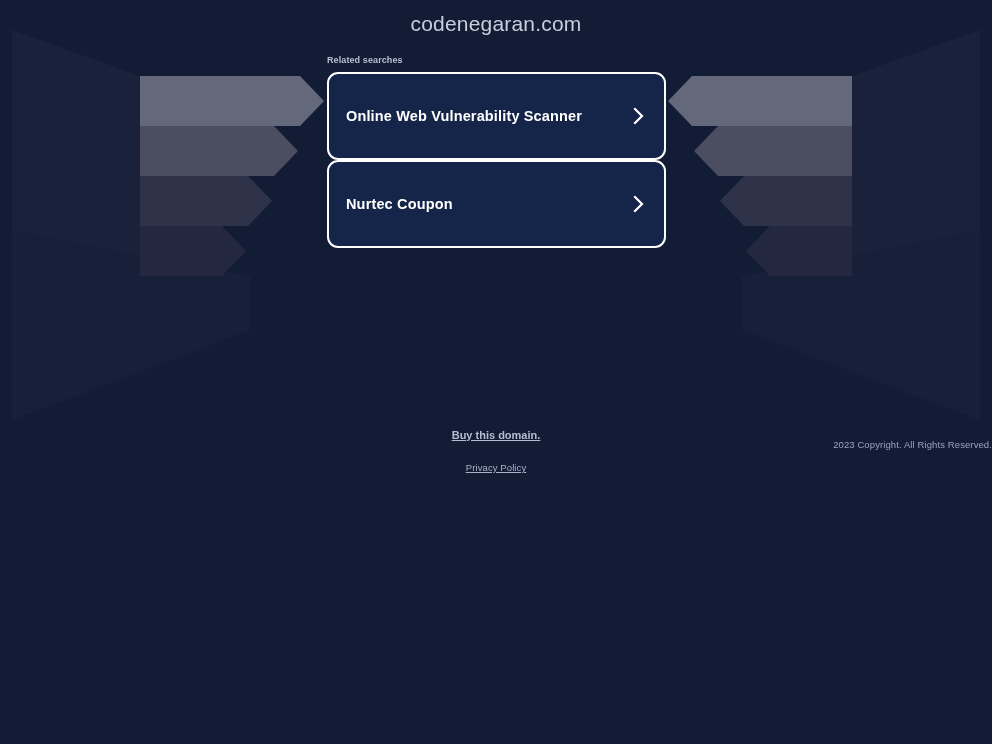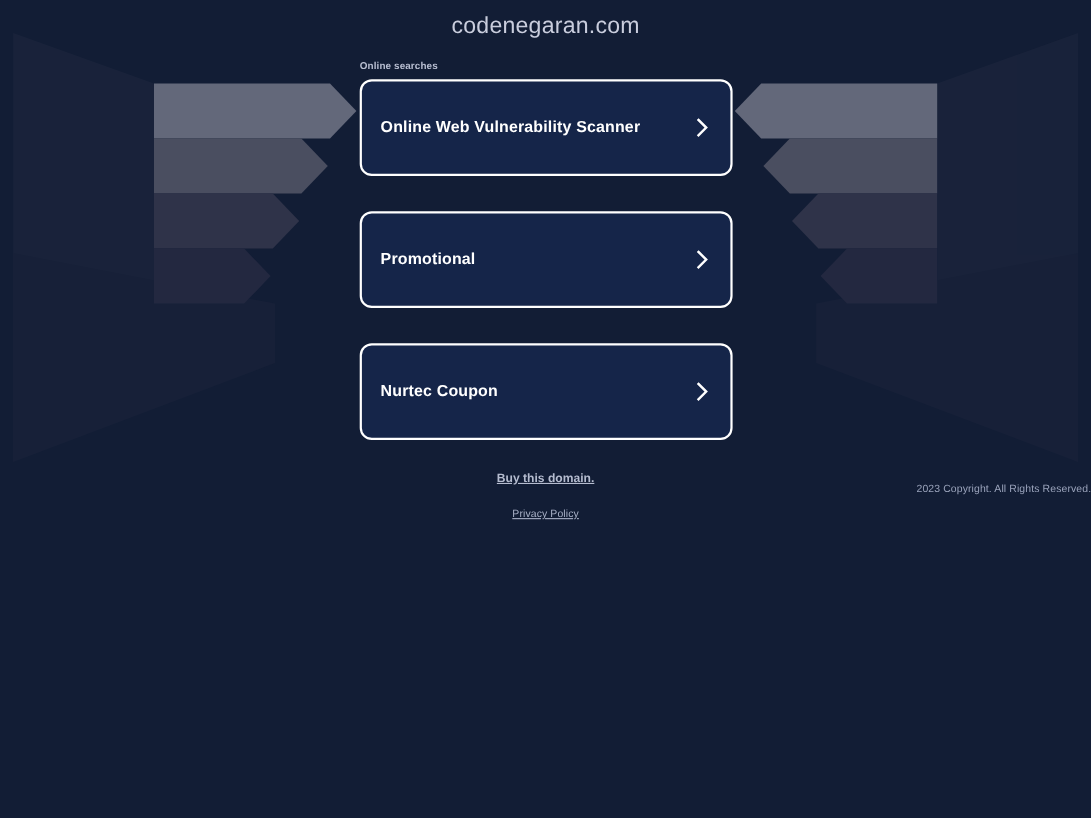--- a/index.html
+++ b/index.html
@@ -65,21 +65,21 @@
     width: 339px;
   }
 
   .card {
     position: relative;
     display: flex;
     align-items: center;
     justify-content: space-between;
     width: 339px;
     height: 88px;
-    margin-bottom: 32px;
+    margin-bottom: 0;
     padding: 0 20px 0 17px;
     background: #152549;
     border: 2px solid #ffffff;
     border-radius: 11px;
     cursor: pointer;
     text-decoration: none;
   }
 
   .card-label {
     font-size: 14.5px;
@@ -166,41 +166,33 @@
   <polygon fill="#63687a" points="852,76 692,76 668,101 692,126 852,126"></polygon>
   <polygon fill="#4a4e60" points="852,126 718,126 694,151 718,176 852,176"></polygon>
   <polygon fill="#2f3349" points="852,176 744,176 720,201 744,226 852,226"></polygon>
   <polygon fill="#232840" points="852,226 770,226 746,251 770,276 852,276"></polygon>
 </svg>
 
 <div class="page">
 
   <div class="site-title">codenegaran.com</div>
 
-  <div class="related-label">Online searches</div>
+  <div class="related-label">Related searches</div>
 
   <div class="card-stack">
 
     <div class="card">
       <span class="card-label">Online Web Vulnerability Scanner</span>
       <span class="card-chevron">
         <svg viewBox="0 0 11 18" width="11" height="18">
           <polyline points="2,2 9,9 2,16" fill="none" stroke="#ffffff" stroke-width="2.2" stroke-linecap="square" stroke-linejoin="miter"></polyline>
         </svg>
       </span>
     </div>
 
-    <div class="card">
-      <span class="card-label">Promotional</span>
-      <span class="card-chevron">
-        <svg viewBox="0 0 11 18" width="11" height="18">
-          <polyline points="2,2 9,9 2,16" fill="none" stroke="#ffffff" stroke-width="2.2" stroke-linecap="square" stroke-linejoin="miter"></polyline>
-        </svg>
-      </span>
-    </div>
 
     <div class="card">
       <span class="card-label">Nurtec Coupon</span>
       <span class="card-chevron">
         <svg viewBox="0 0 11 18" width="11" height="18">
           <polyline points="2,2 9,9 2,16" fill="none" stroke="#ffffff" stroke-width="2.2" stroke-linecap="square" stroke-linejoin="miter"></polyline>
         </svg>
       </span>
     </div>
 

